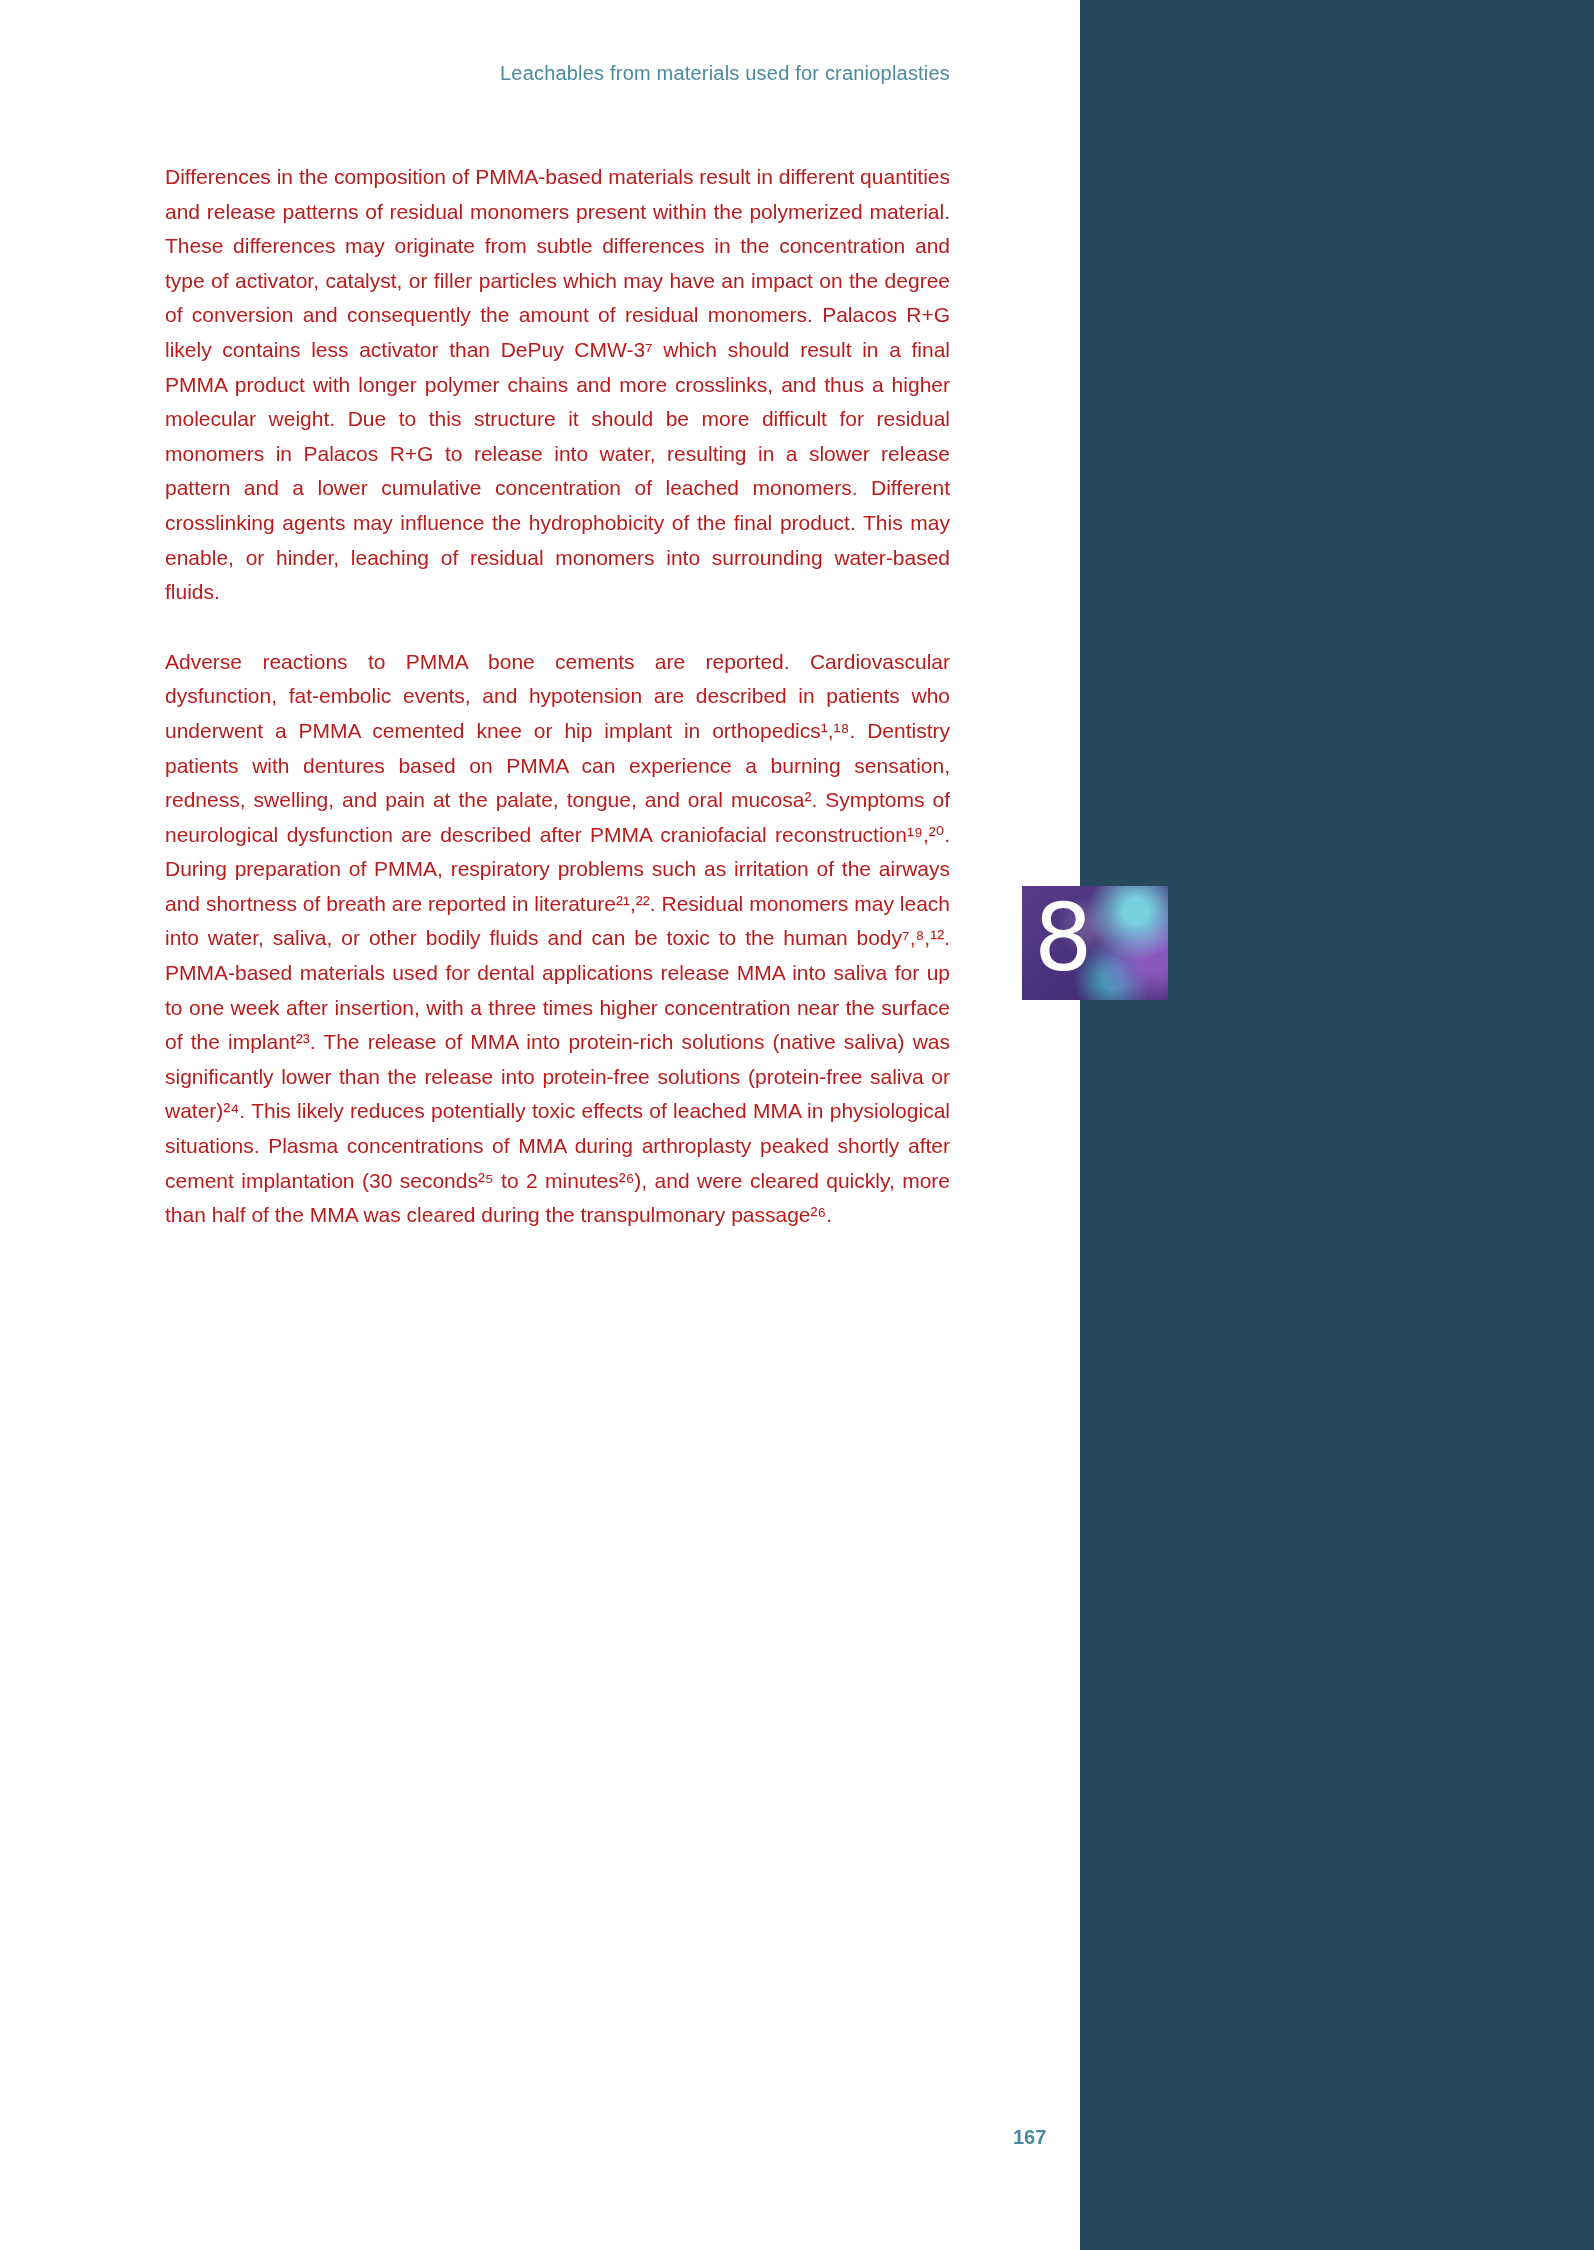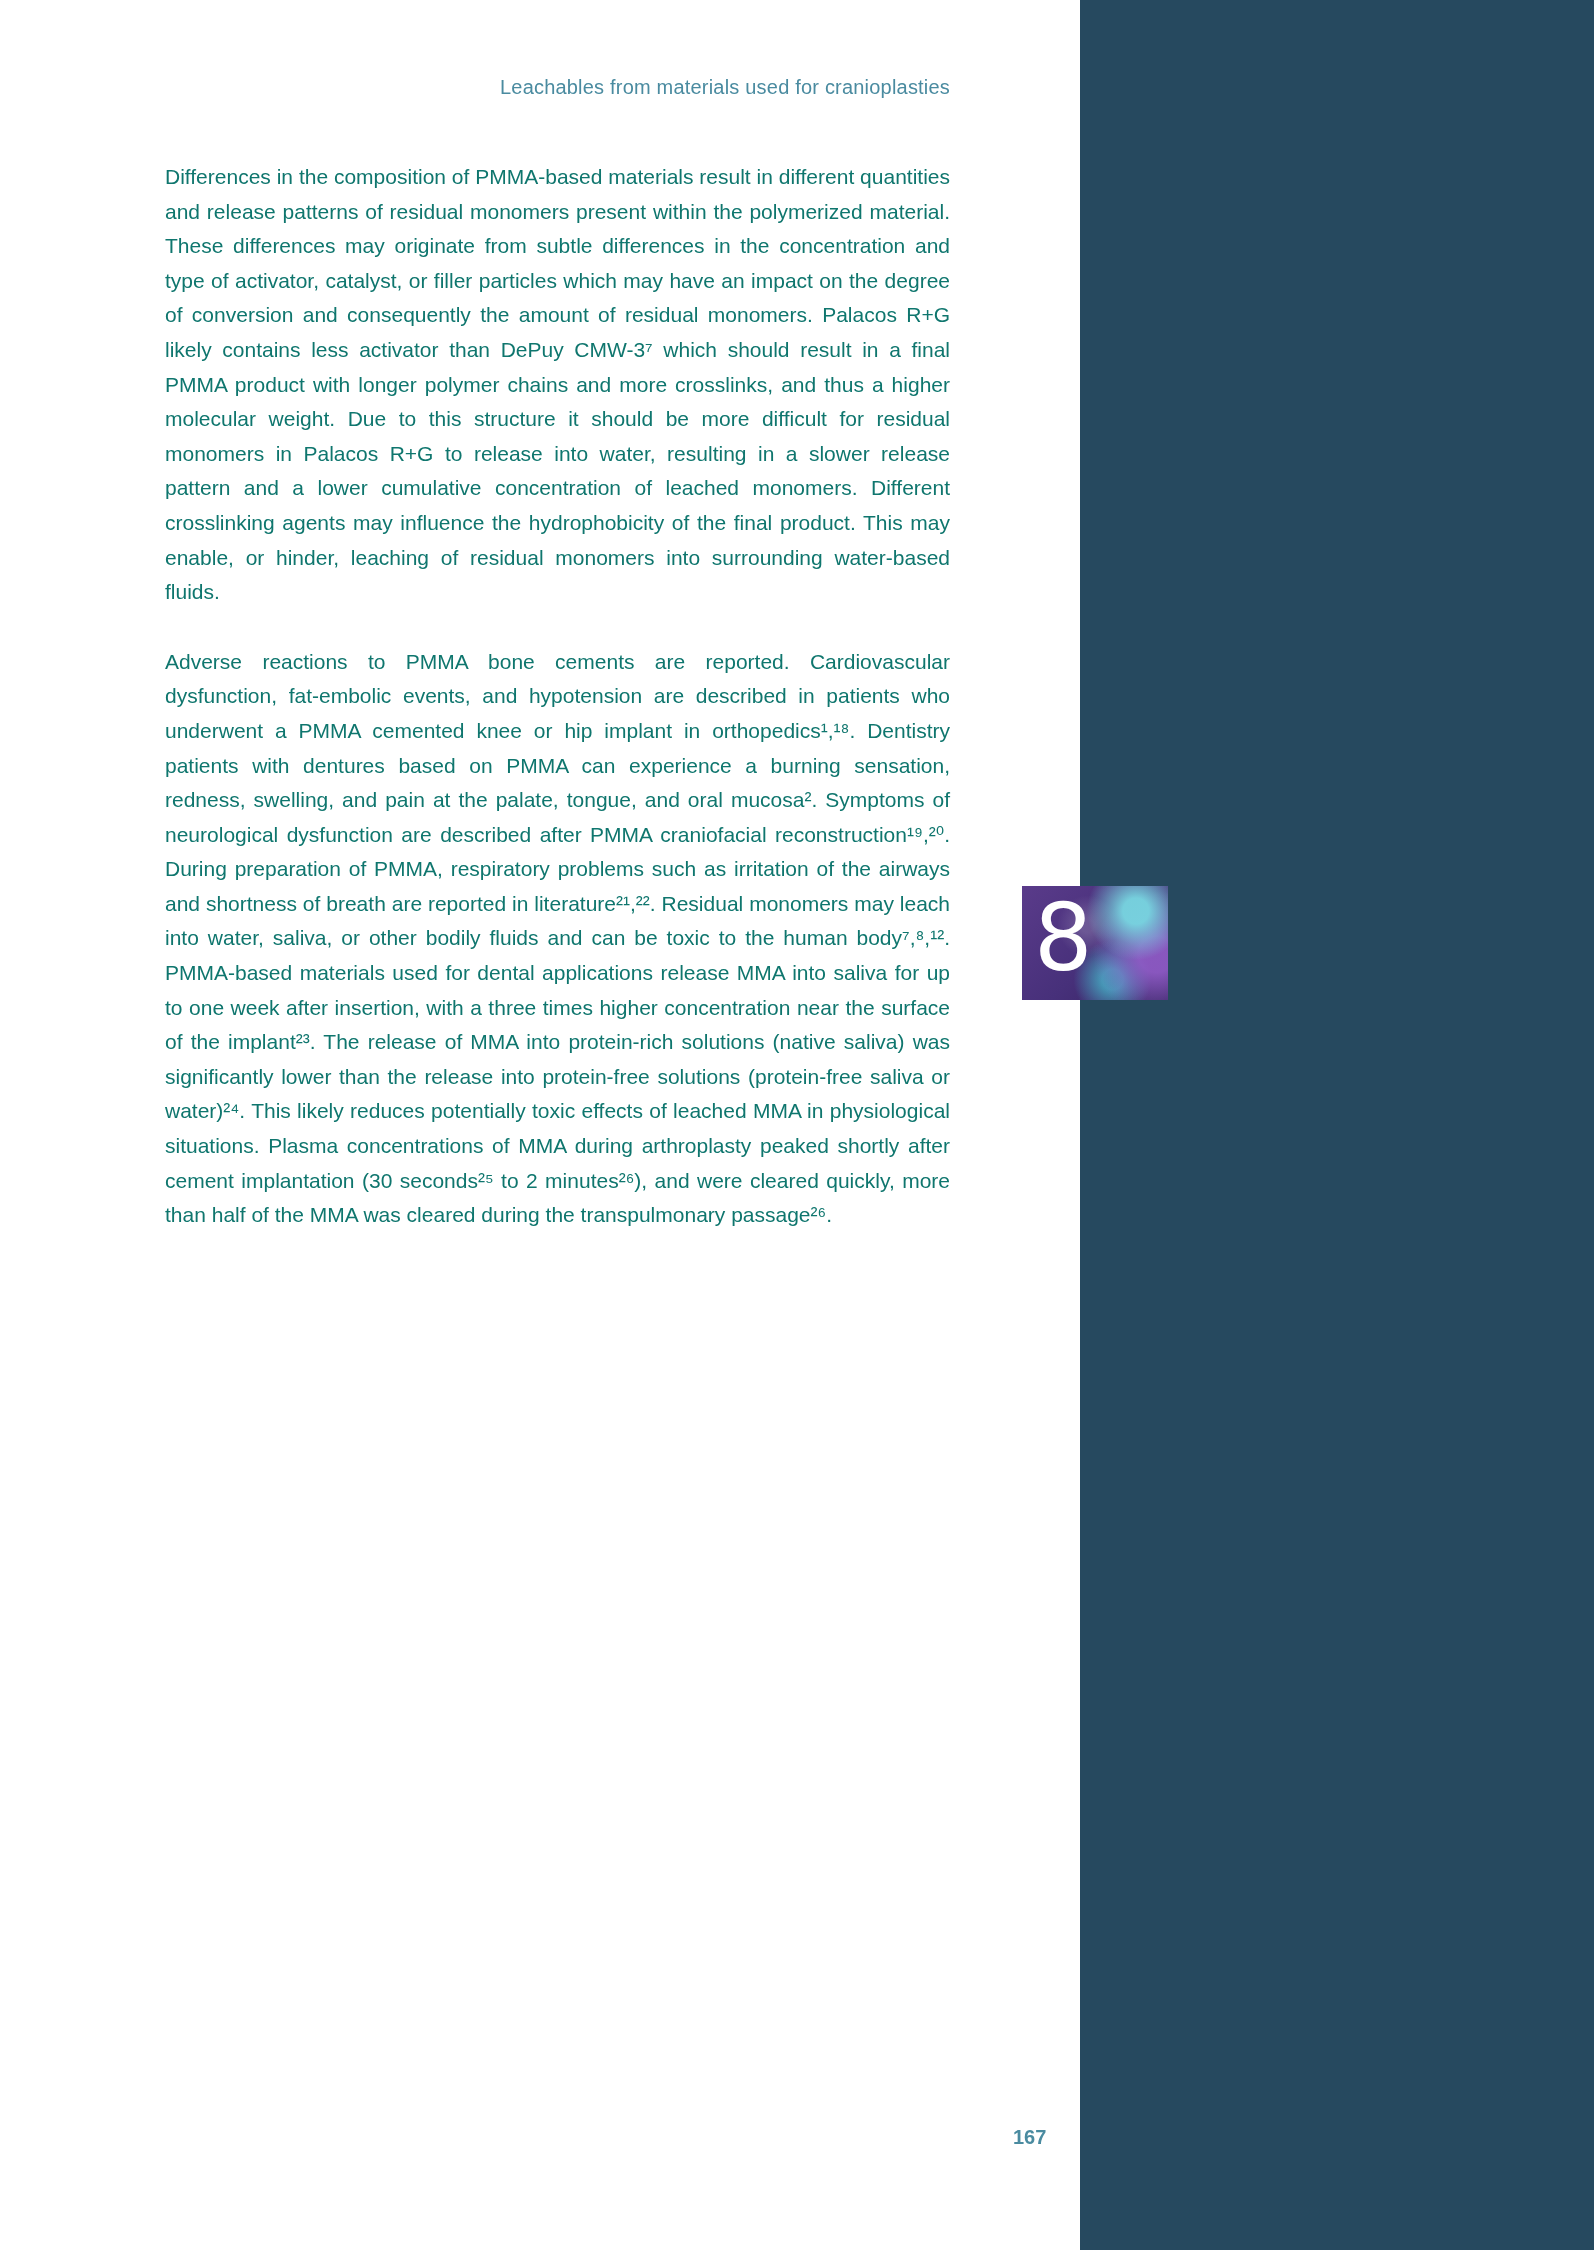--- a/index.html
+++ b/index.html
@@ -16,35 +16,35 @@
     position: absolute;
     top: 0;
     right: 0;
     width: 514px;
     height: 2250px;
     background: #26495f;
   }
   
   .running-header {
     position: absolute;
-    top: 76px;
+    top: 62px;
     left: 165px;
     width: 785px;
     text-align: right;
     font-size: 20px;
     letter-spacing: 0.2px;
     color: #4a8ba0;
   }
   
   .text-column {
     position: absolute;
     top: 160px;
     left: 165px;
     width: 785px;
-    color: #0f766e;
+    color: #b91c1c;
     font-size: 21px;
     line-height: 34.6px;
     text-align: justify;
   }
   .text-column p { margin: 0; }
   .text-column p + p { margin-top: 35px; }
 
   
   .chapter-tab {
     position: absolute;

